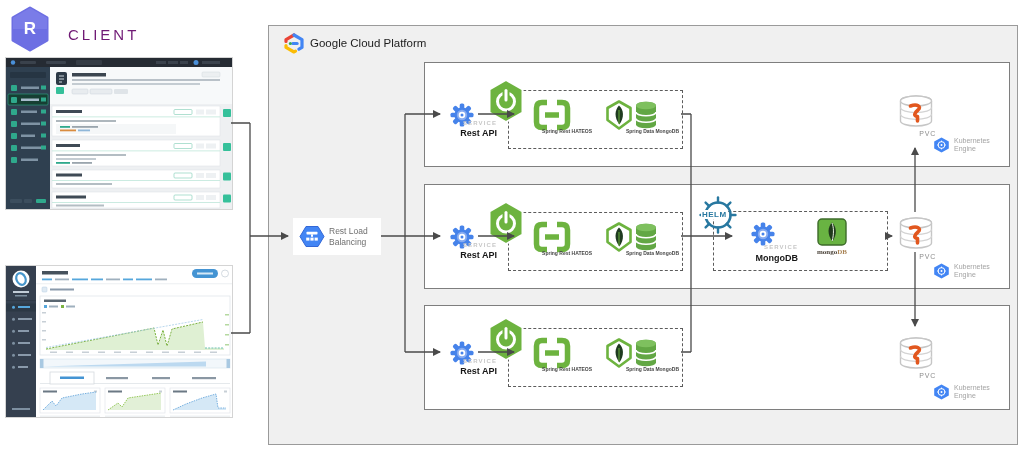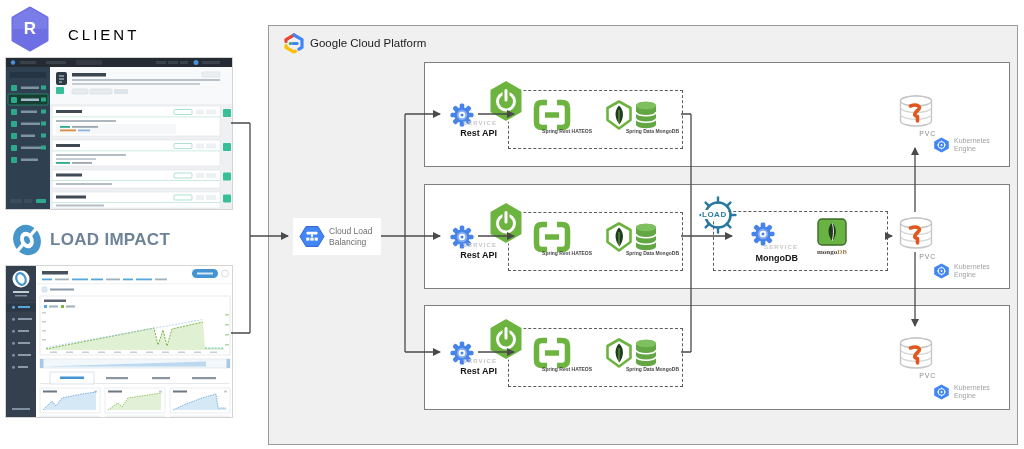--- a/index.html
+++ b/index.html
@@ -16,21 +16,21 @@
   .gcpbox{position:absolute;left:268px;top:25px;width:748px;height:418px;background:#f0f0f0;border:1px solid #9a9a9a;}
   .gcptitle{position:absolute;left:310px;top:37px;font-size:11.5px;font-weight:normal;color:#1c1c1c;}
   .clb{position:absolute;left:293px;top:218px;width:88px;height:37px;background:#fff;display:flex;align-items:center;}
   .clbtxt{font-size:8.5px;color:#6f6f6f;width:52px;margin-left:4px;line-height:1.2;}
   .k8s{position:absolute;display:flex;align-items:flex-start;}
   .k8slbl{font-size:7px;color:#a3a3a3;line-height:1.2;width:46px;margin-left:4px;text-align:left;}
   .helmlbl{position:absolute;font-size:8px;font-weight:bold;color:#2878a0;letter-spacing:0.5px;background:#fff;padding:0 1px;}
   .mongoword{position:absolute;text-align:center;font-family:"Liberation Serif",serif;font-size:7px;font-weight:bold;}
   .mongoword .mm{color:#4a4238;}
   .mongoword .ms{color:#aa8557;}
-  .clientlbl{position:absolute;left:58px;top:20px;font-size:15px;letter-spacing:3px;color:#000000;}
+  .clientlbl{position:absolute;left:58px;top:20px;font-size:15px;letter-spacing:3px;color:#701a75;}
   .rletter{position:absolute;width:40px;text-align:center;top:13px;font-size:17px;font-weight:bold;color:#fff;}
   .lilbl{position:absolute;left:50px;top:230px;font-size:17px;font-weight:bold;color:#6e8398;letter-spacing:0.3px;}
   .shot{position:absolute;border:1px solid #d4d4d4;}
   svg{display:block;}
 </style>
 </head>
 <body>
 
 <svg width="0" height="0" style="position:absolute" aria-hidden="true">
 <defs>
@@ -245,26 +245,20 @@
         <rect x="168" y="137" width="18" height="5" rx="1" fill="#fff" stroke="#8ed3bd" stroke-width="0.7"></rect>
           <rect x="190" y="137" width="8" height="5" fill="#eef1f3"></rect>
           <rect x="200" y="137" width="10" height="5" fill="#eef1f3"></rect>
         <rect x="46" y="144" width="168" height="0.8" fill="#bfe7da"></rect>
         <rect x="50" y="146.5" width="48" height="2" fill="#b4bdc3"></rect>
         <rect x="217" y="136.5" width="8" height="8" rx="1" fill="#35c09a"></rect>
       </g>
     </svg>
   </div>
 
-  <div class="abs" style="left:8px;top:221px;width:220px;height:40px">
-    <svg class="abs" style="left:0;top:0" width="38" height="38">
-        <use href="#sym-li"></use>
-      </svg>
-    <div class="lilbl" style="left:42px;top:9px">LOAD IMPACT</div>
-  </div>
 
   <div class="shot" style="left:5px;top:265px;width:226px;height:151px">
     <svg width="226" height="151" viewBox="0 0 226 151">
       <rect width="226" height="151" fill="#fff"></rect>
       <rect width="30" height="151" fill="#35404f"></rect>
       <circle cx="15" cy="13" r="8.5" fill="#fff"></circle>
       <ellipse cx="15" cy="13" rx="4.5" ry="6" fill="none" stroke="#4796cb" stroke-width="2.2" transform="rotate(-25 15 13)"></ellipse>
       <rect x="7" y="25" width="16" height="2" fill="#c2cdd8"></rect>
         <rect x="9" y="29" width="12" height="1.5" fill="#7d8fa0"></rect>
       <rect x="0" y="34" width="30" height="0.6" fill="#2a3440"></rect>
@@ -376,21 +370,21 @@
   <div class="gcpbox"></div>
   <svg class="abs" style="left:282px;top:33px" width="24" height="21">
       <use href="#sym-gcp"></use>
     </svg>
   <div class="gcptitle">Google Cloud Platform</div>
 
   <div class="clb">
     <svg width="26" height="23" style="margin-left:6px">
         <use href="#sym-clb"></use>
       </svg>
-    <div class="clbtxt">Cloud Load Balancing</div>
+    <div class="clbtxt">Rest Load Balancing</div>
   </div>
 
   <div class="cluster" style="top:62px">
     <svg class="abs" style="left:24px;top:39px" width="26" height="26">
         <use href="#sym-gear"></use>
       </svg>
     <div class="lbl tag" style="left:2px;top:57px;width:70px">SERVICE</div>
     <div class="lbl svcname" style="left:2px;top:65px;width:70px">Rest API</div>
     <div class="dashed" style="left:83px;top:27px;width:173px;height:57px"></div>
     <svg class="abs" style="left:61px;top:15px" width="40" height="46">
@@ -438,21 +432,21 @@
       </svg>
     <svg class="abs" style="left:210px;top:37px" width="22" height="30">
         <use href="#sym-cyl"></use>
       </svg>
     <div class="lbl complbl" style="left:164px;top:66px;width:90px">Spring Data MongoDB</div>
 
     <div class="dashed" style="left:288px;top:26px;width:173px;height:58px"></div>
     <svg class="abs" style="left:271px;top:10px" width="44" height="40">
         <use href="#sym-helm"></use>
       </svg>
-    <div class="helmlbl" style="left:276px;top:25px">LOAD</div>
+    <div class="helmlbl" style="left:276px;top:25px">HELM</div>
     <svg class="abs" style="left:325px;top:36px" width="26" height="26">
         <use href="#sym-gear"></use>
       </svg>
     <div class="lbl tag" style="left:303px;top:59px;width:70px">SERVICE</div>
     <div class="lbl svcname" style="left:303px;top:68px;width:70px">MongoDB</div>
     <svg class="abs" style="left:392px;top:33px" width="30" height="28">
         <use href="#sym-mongo"></use>
       </svg>
     <div class="mongoword" style="left:377px;top:63px;width:60px"><span class="mm">mongo</span><span class="ms">DB</span></div>
     <svg class="abs" style="left:472px;top:30px" width="38" height="36">

